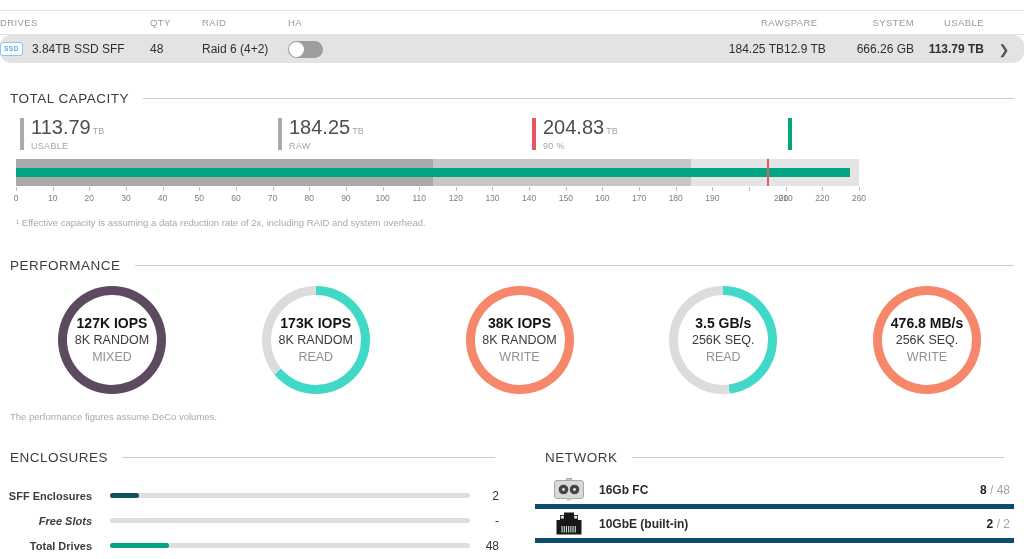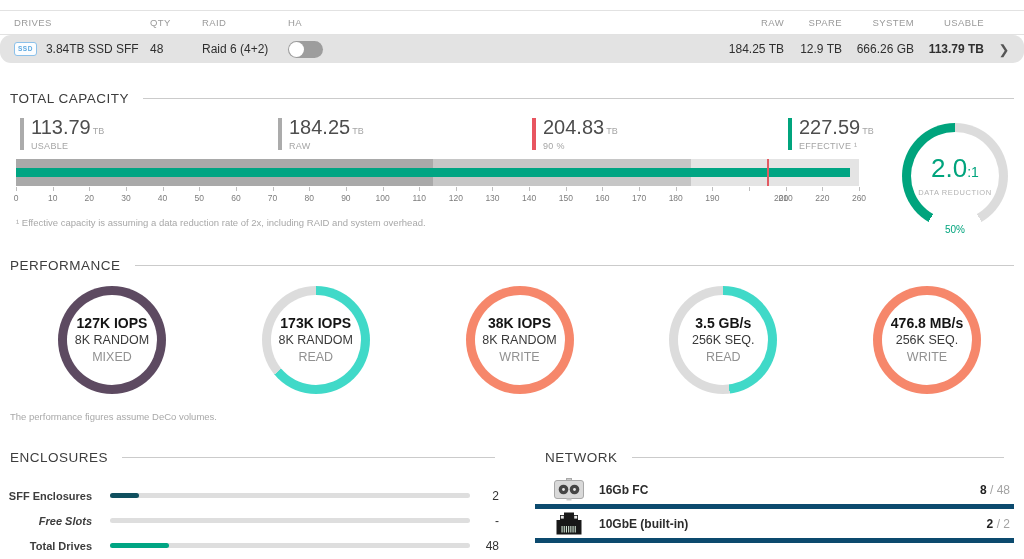--- a/index.html
+++ b/index.html
@@ -9,24 +9,24 @@
     font-family: "Liberation Sans", sans-serif; position: relative;
   }
   
   .drives-table { margin-top: 10px; }
   .thead {
     display: flex; align-items: center; height: 25px;
     border-top: 1px solid #e2e2e2; border-bottom: 1px solid #e2e2e2;
     font-size: 9.5px; color: #9a9a9a; letter-spacing: .4px;
   }
   .trow { display: flex; align-items: center; height: 28px; background: #e3e3e3; font-size: 12px; color: #2f2f2f; cursor: pointer; border-radius: 11px; }
-  .c-drives { width: 150px; padding-left: 14px; display: flex; align-items: center; gap: 9px; }
+  .c-drives { width: 150px; display: flex; align-items: center; gap: 9px; }
   .c-qty { width: 52px; } .c-raid { width: 86px; } .c-ha { width: 80px; }
   .spacer { flex: 1; }
-  .c-raw { width: 88px; text-align: right; } .c-spare { width: 58px; text-align: right; }
+  .c-raw { width: 88px; text-align: right; } .c-spare { width: 58px; text-align: left; }
   .c-system { width: 72px; text-align: right; } .c-usable { width: 70px; text-align: right; }
   .trow .c-usable { font-weight: bold; }
   .c-chev { width: 40px; text-align: center; font-size: 13px; color: #555; }
   .ssd-badge {
     font-size: 6.5px; font-weight: bold; letter-spacing: .5px; color: #5da9e0;
     border: 1px solid #8cc1ea; border-radius: 3px; padding: 3px 3px; background: #fbfdff; line-height: 1;
   }
   .toggle { width: 35px; height: 17px; border-radius: 9px; background: #9d9d9d; position: relative; cursor: pointer; }
   .toggle .knob { position: absolute; left: 1px; top: 1px; width: 15px; height: 15px; border-radius: 50%; background: #fff; }
   
@@ -147,24 +147,20 @@
       </div>
       <div class="marker" style="left:516px">
         <div class="marker-bar" style="background: rgb(232, 85, 96);"></div>
         <div>
           <span class="marker-num">204.83</span><span class="marker-unit">TB</span>
           <div class="marker-label">90 %</div>
         </div>
       </div>
       <div class="marker" style="left:772px">
         <div class="marker-bar" style="background: rgb(0, 164, 125);"></div>
-        <div>
-          <span class="marker-num">227.59</span><span class="marker-unit">TB</span>
-          <div class="marker-label">EFFECTIVE ¹</div>
-        </div>
       </div>
     </div>
     <div class="bar" style="background: rgb(228, 228, 228);">
       <div class="bar-raw" style="width: 80.1087%; background: rgb(198, 198, 198);"></div>
       <div class="bar-usable" style="width: 49.4739%; background: rgb(169, 169, 169);"></div>
       <div class="bar-effective" style="width: 98.9522%; background: rgb(0, 165, 131);"></div>
       <div class="bar-threshold" style="left: 89.0565%; background: rgb(226, 90, 98);"></div>
     </div>
     <div class="axis">
         <span class="tick-mark" style="left: 0%;"></span>
@@ -210,29 +206,20 @@
         <span class="tick-mark" style="left: 86.9565%;"></span>
         <span class="tick-label" style="left: 86.9565%; margin-left: 32px;">200</span>
         <span class="tick-mark" style="left: 91.3043%;"></span>
         <span class="tick-label" style="left: 91.3043%;">210</span>
         <span class="tick-mark" style="left: 95.6522%;"></span>
         <span class="tick-label" style="left: 95.6522%;">220</span>
         <span class="tick-mark" style="left: 100%;"></span>
         <span class="tick-label" style="left: 100%;">260</span>
       </div>
   </div>
-  <div class="gauge" style="background: conic-gradient(rgb(220, 220, 220) 0deg, rgb(220, 220, 220) 150deg, transparent 150deg, transparent 210deg, rgb(0, 164, 125) 210deg, rgb(0, 164, 125) 360deg);">
-    <div class="gauge-center">
-      <div>
-        <span class="gauge-value">2.0</span><span class="gauge-value gauge-suffix">:1</span>
-      </div>
-      <div class="gauge-label">DATA REDUCTION</div>
-    </div>
-    <div class="gauge-pct">50%</div>
-  </div>
   <div class="footnote">¹ Effective capacity is assuming a data reduction rate of 2x, including RAID and system overhead.</div>
 </section>
 
 <section class="performance">
   <div class="section-head">
     <h2>PERFORMANCE</h2>
     <div class="rule"></div>
   </div>
   <div class="donuts">
     <div class="donut" style="background: conic-gradient(rgb(93, 74, 97) 0deg, rgb(93, 74, 97) 100%, rgb(220, 220, 220) 100%, rgb(220, 220, 220) 100%);">

